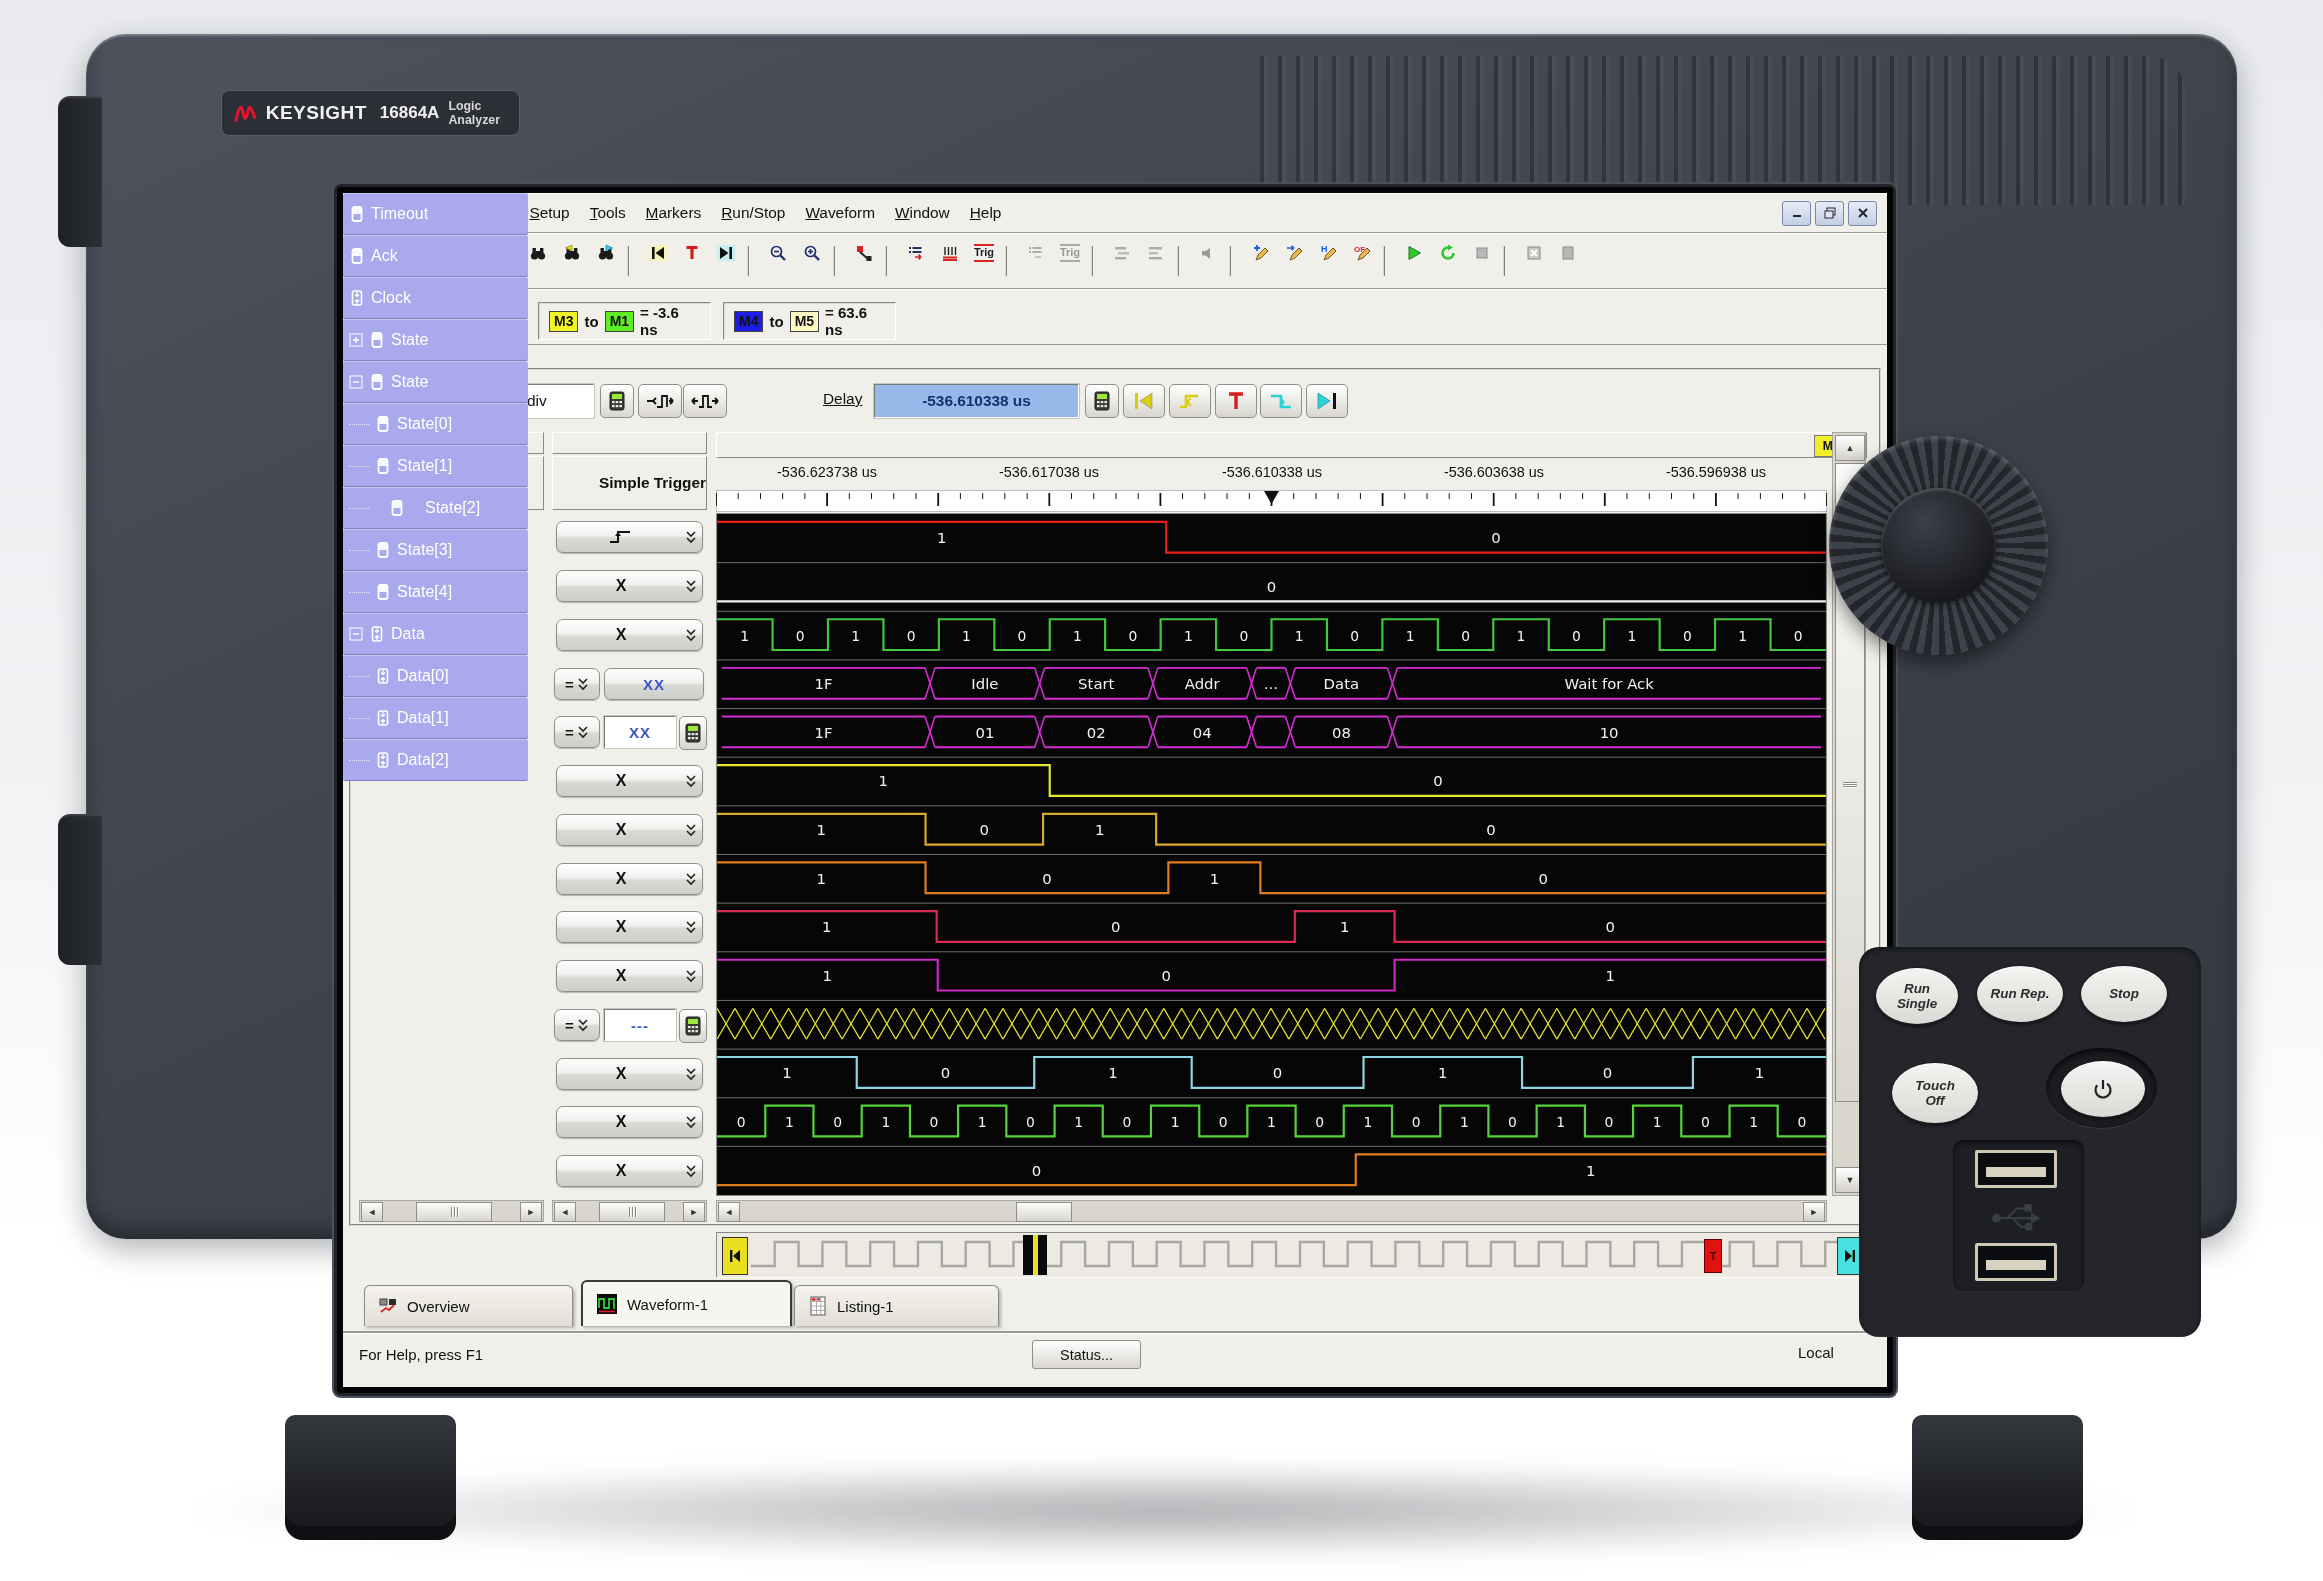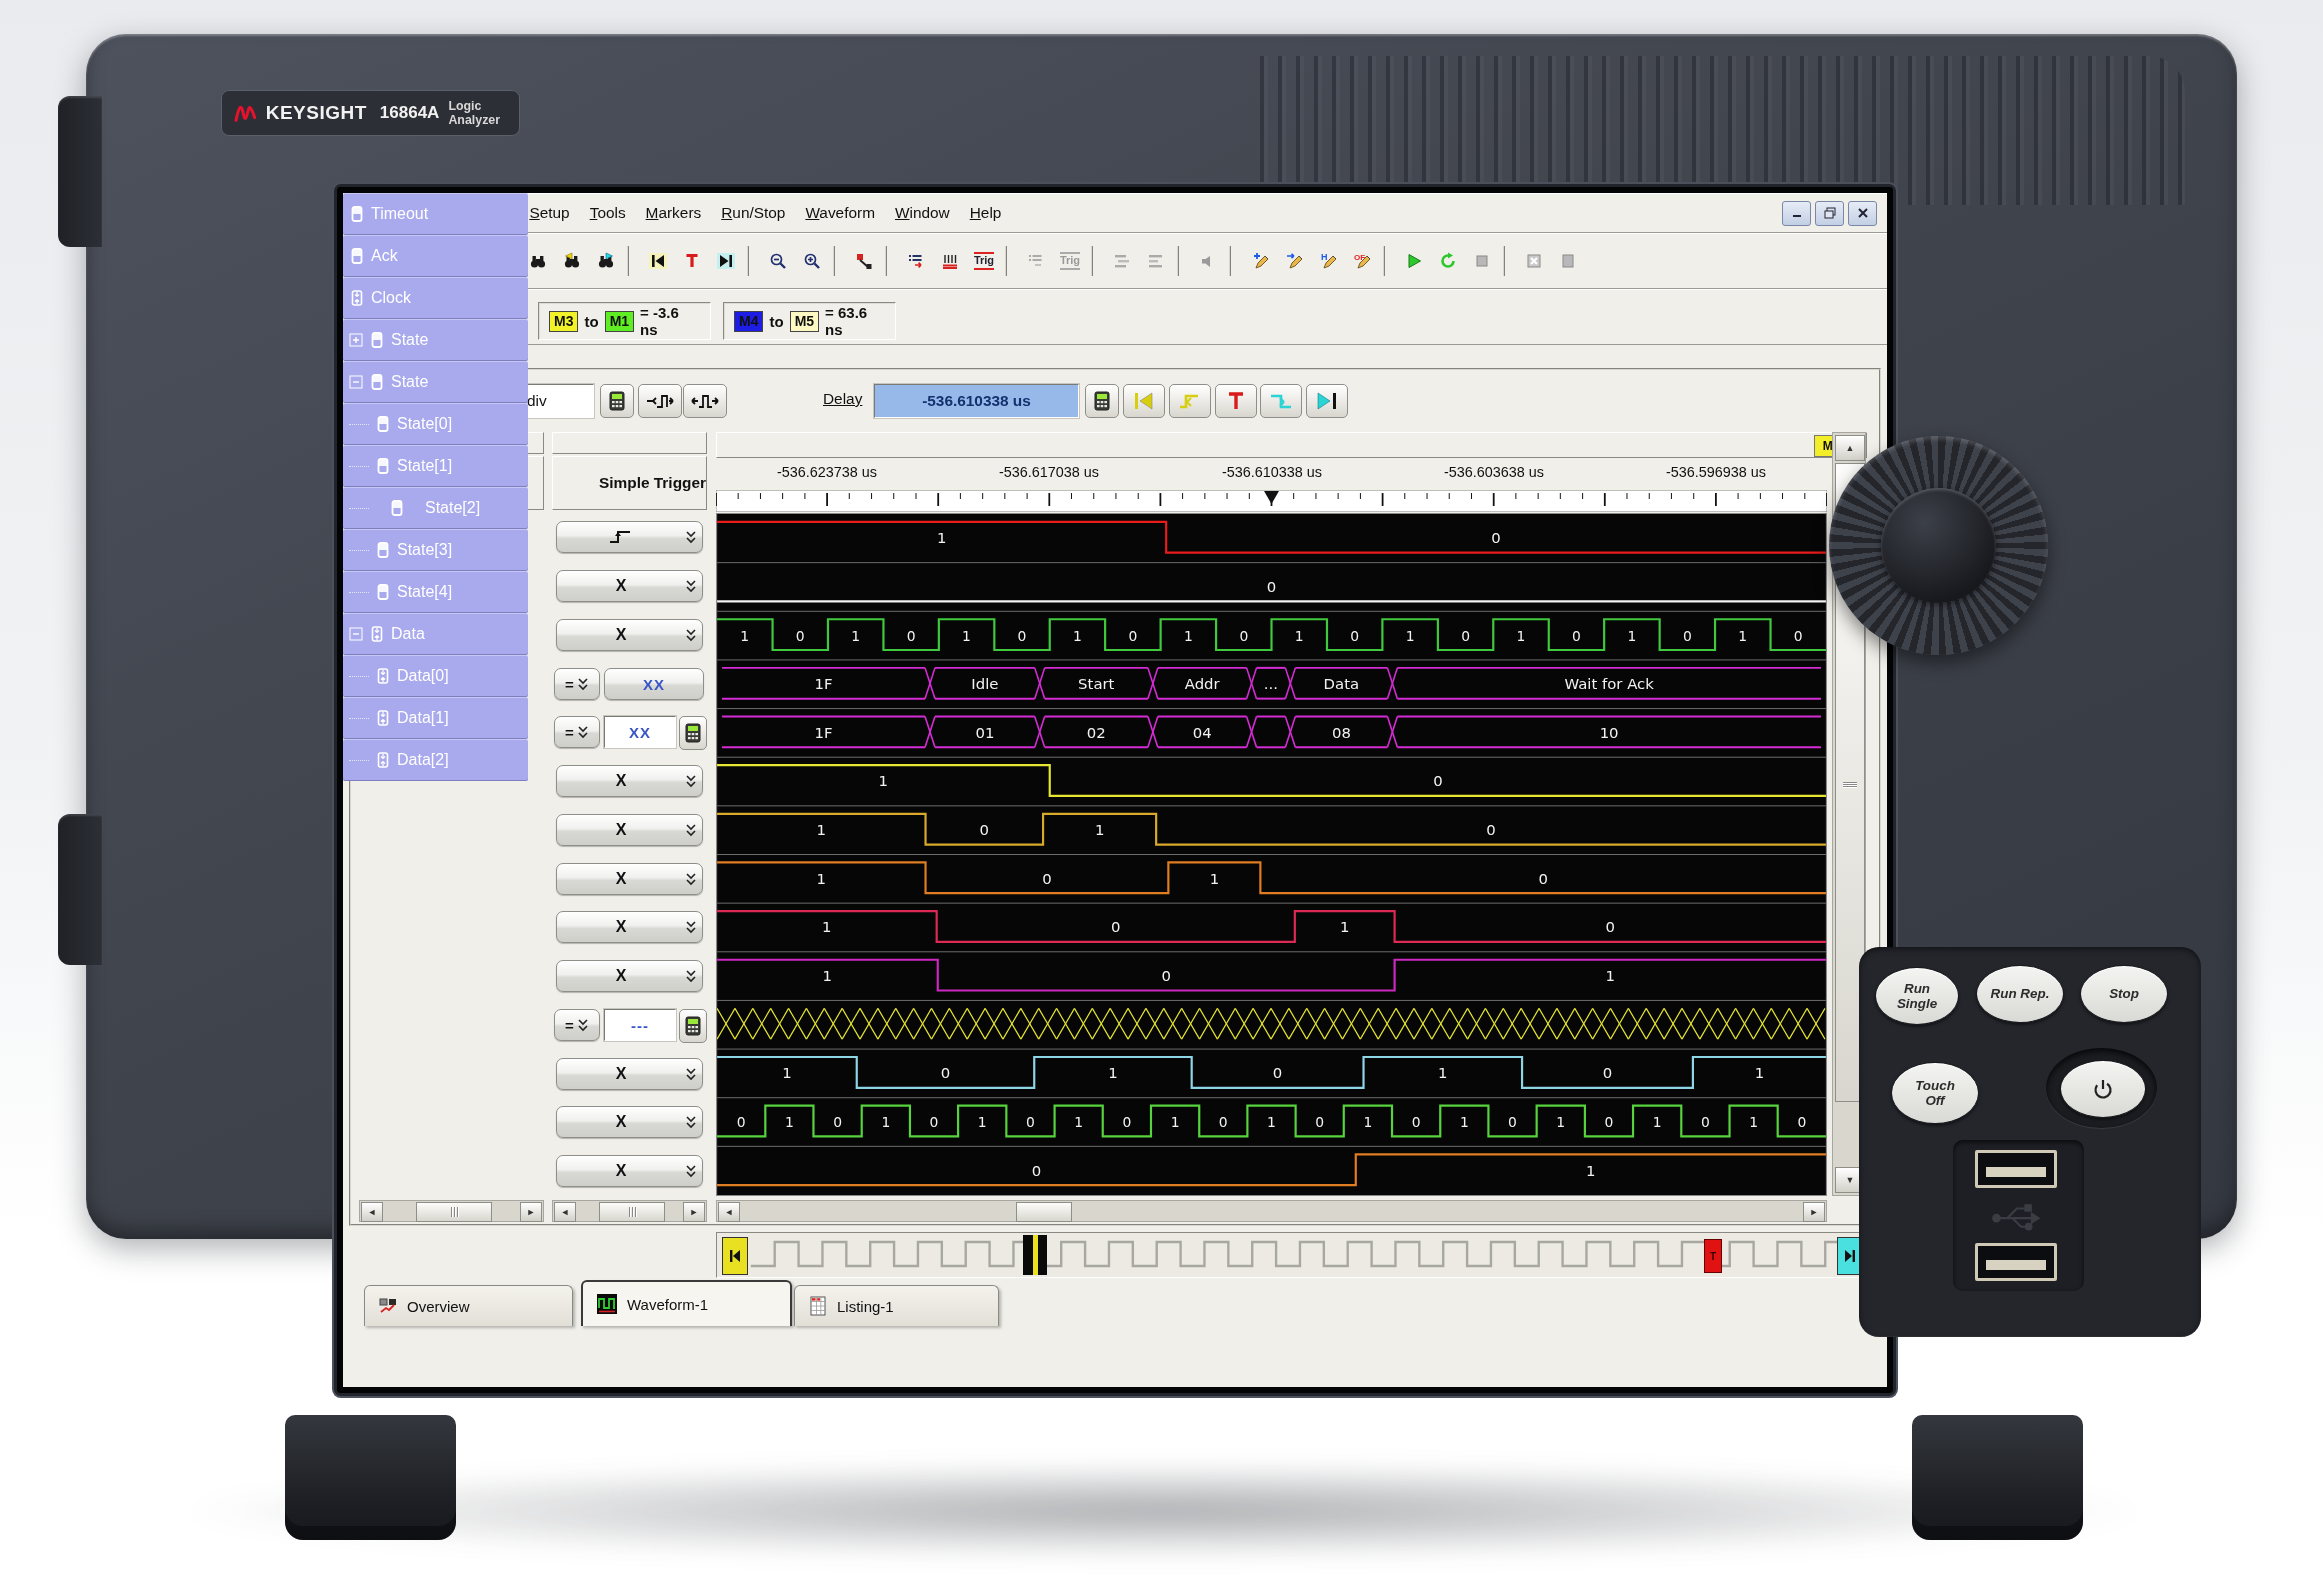--- a/index.html
+++ b/index.html
@@ -49,21 +49,21 @@
     box-shadow:0 0 0 3px #21242a,0 0 0 5px #4c505a,inset 0 0 22px #000;}
   .app{left:6px;top:6px;width:1544px;height:1194px;background:#f0efe9;color:#111;}
   .bar3d{border-top:1px solid #ffffff;border-bottom:1px solid #9a9a92;background:#f0efe9;}
   .menubar{left:0;top:0;width:1544px;height:40px;display:flex;align-items:center;padding-left:6px;box-sizing:border-box;}
   .menu-item{display:inline-block;padding:3px 10px;font-size:15.4px;cursor:default;}
   .menu-item::first-letter{text-decoration:underline;}
   .winbtns{margin-left:auto;display:flex;gap:4px;padding-right:10px;}
   .winbtn{width:27px;height:23px;background:linear-gradient(#e6ecf6,#c3cfe4);border:1px solid #7a88a8;
     border-radius:3px;display:flex;align-items:center;justify-content:center;}
   .toolbar{left:0;top:40px;width:1544px;height:56px;display:flex;align-items:center;padding-left:6px;box-sizing:border-box;}
-  .tb-btn{width:32px;height:34px;display:flex;align-items:center;justify-content:center;border:1px solid transparent;border-radius:3px;}
+  .tb-btn{width:32px;height:34px;display:flex;align-items:flex-start;justify-content:center;border:1px solid transparent;border-radius:3px;}
   .tb-sep{width:8px;height:30px;margin:0 4px;border-left:2px ridge #d8d6ce;}
   .trig-txt{font-size:11px;font-weight:bold;color:#223;border-top:2px solid #d22;border-bottom:2px solid #d22;line-height:1.25;}
   .trig-txt.gray{color:#999;border-color:#aaa;}
   .markerbar{left:0;top:96px;width:1544px;height:54px;}
   .mbox{position:absolute;top:12px;height:38px;background:#f0efe9;border:1px solid;border-color:#8a8a84 #ffffff #ffffff #8a8a84;
     box-shadow:inset 1px 1px 0 #dcdbd4;display:flex;align-items:center;gap:6px;padding:0 10px;box-sizing:border-box;
     font-size:15px;font-weight:bold;}
   .chip{padding:0 4px;font-size:14px;font-weight:bold;border:1px solid #444;line-height:19px;}
   .mainframe{left:6px;top:175px;width:1532px;height:858px;border:2px groove #d8d6ce;box-sizing:border-box;background:#f0efe9;}
   .fieldlbl{font-size:15.4px;}
@@ -1285,20 +1285,27 @@
                   <rect x="2" y="1" width="14" height="18" fill="#fff" stroke="#555"></rect>
                   <path d="M2 5.5h14M2 10h14M2 14.5h14M7.5 1v18M11.8 1v18" stroke="#999" stroke-width=".8"></path>
                   <rect x="3" y="2.2" width="3.6" height="2.4" fill="#d82222"></rect>
                   <rect x="8.2" y="2.2" width="2.8" height="2.4" fill="#d82222"></rect>
                 </svg>
               </span>
               <span>Listing-1</span>
             </div>
           </div>
 
+        <div class="a statusbar">
+          <span style="margin-left:16px;">For Help, press F1</span>
+          <div class="statusbtn">
+              <span>Status...</span>
+            </div>
+          <span class="a" style="left:1455px;top:10px;">Local</span>
+        </div>
 
       </div>
     </div>
 
     <div class="a ctrl-pan-wrap" style="left:0;top:0;width:0;height:0;"></div>
   </div>
 
   <div class="a ctrl-panel" style="left:1859px;top:947px;width:342px;height:390px;">
     <div id="hardbtns">
         <div class="a hbtn" style="left: 16px; top: 20px; width: 82px; height: 56px;">Run

